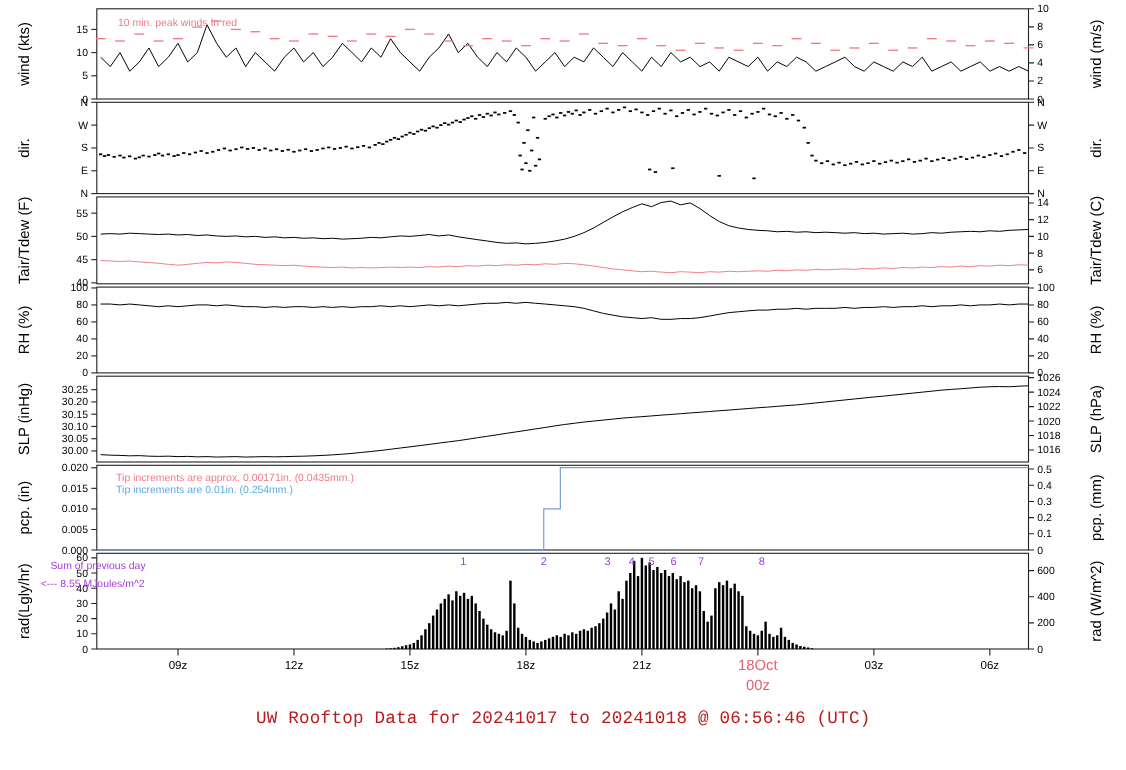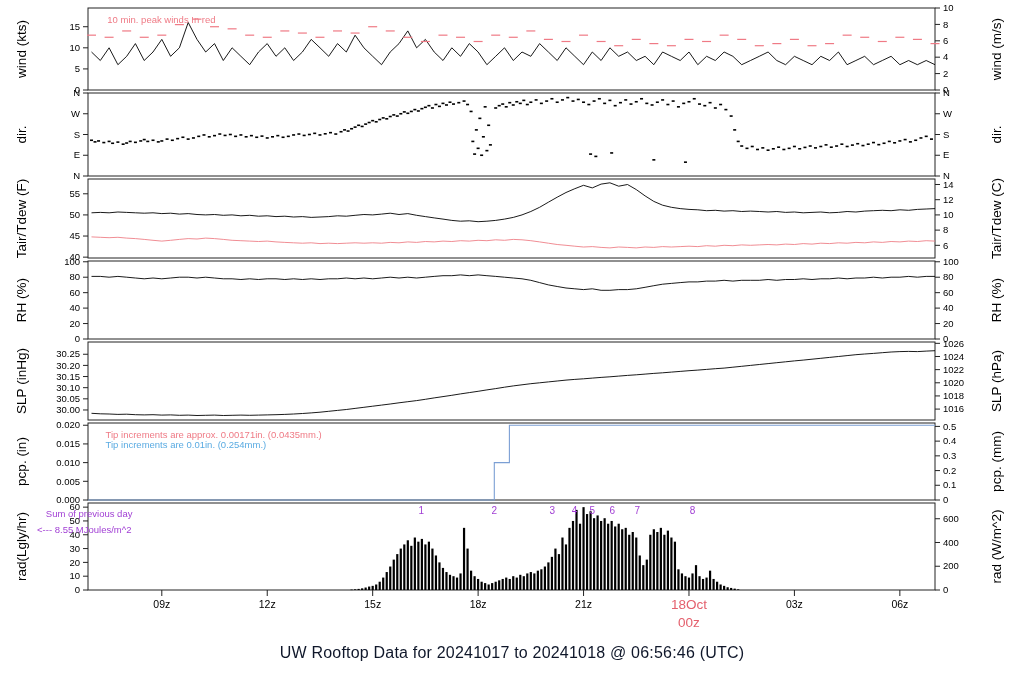--- a/index.html
+++ b/index.html
@@ -1,20 +1,20 @@
 <!DOCTYPE html>
 <html><head>
 <meta charset="utf-8">
 <style>
   html,body{margin:0;padding:0;background:#ffffff;}
   .stage{position:relative;width:1024px;height:700px;background:#fff;
          font-family:"Liberation Sans","DejaVu Sans",sans-serif;overflow:hidden;}
   svg{position:absolute;left:0;top:0;}
   .footer{position:absolute;left:0;top:644px;width:1024px;text-align:center;
-          color:#0f172a;font-size:16px;letter-spacing:0.2px;}
+          color:#b91c1c;font-size:16px;letter-spacing:0.2px;font-family:Liberation Mono, monospace;}
   text{font-family:"Liberation Sans","DejaVu Sans",sans-serif;}
 </style>
 </head>
 <body>
 
 <div class="stage">
   <svg id="chart" width="1024" height="644" viewBox="0 0 1024 644">
       <rect x="88" y="8" width="847" height="82" fill="none" stroke="#222" stroke-width="1"></rect>
       <line x1="83" y1="90" x2="88" y2="90" stroke="#222" stroke-width="1"></line>
       <text x="80" y="93.2" fill="#000" font-size="9.5" text-anchor="end">0</text>

